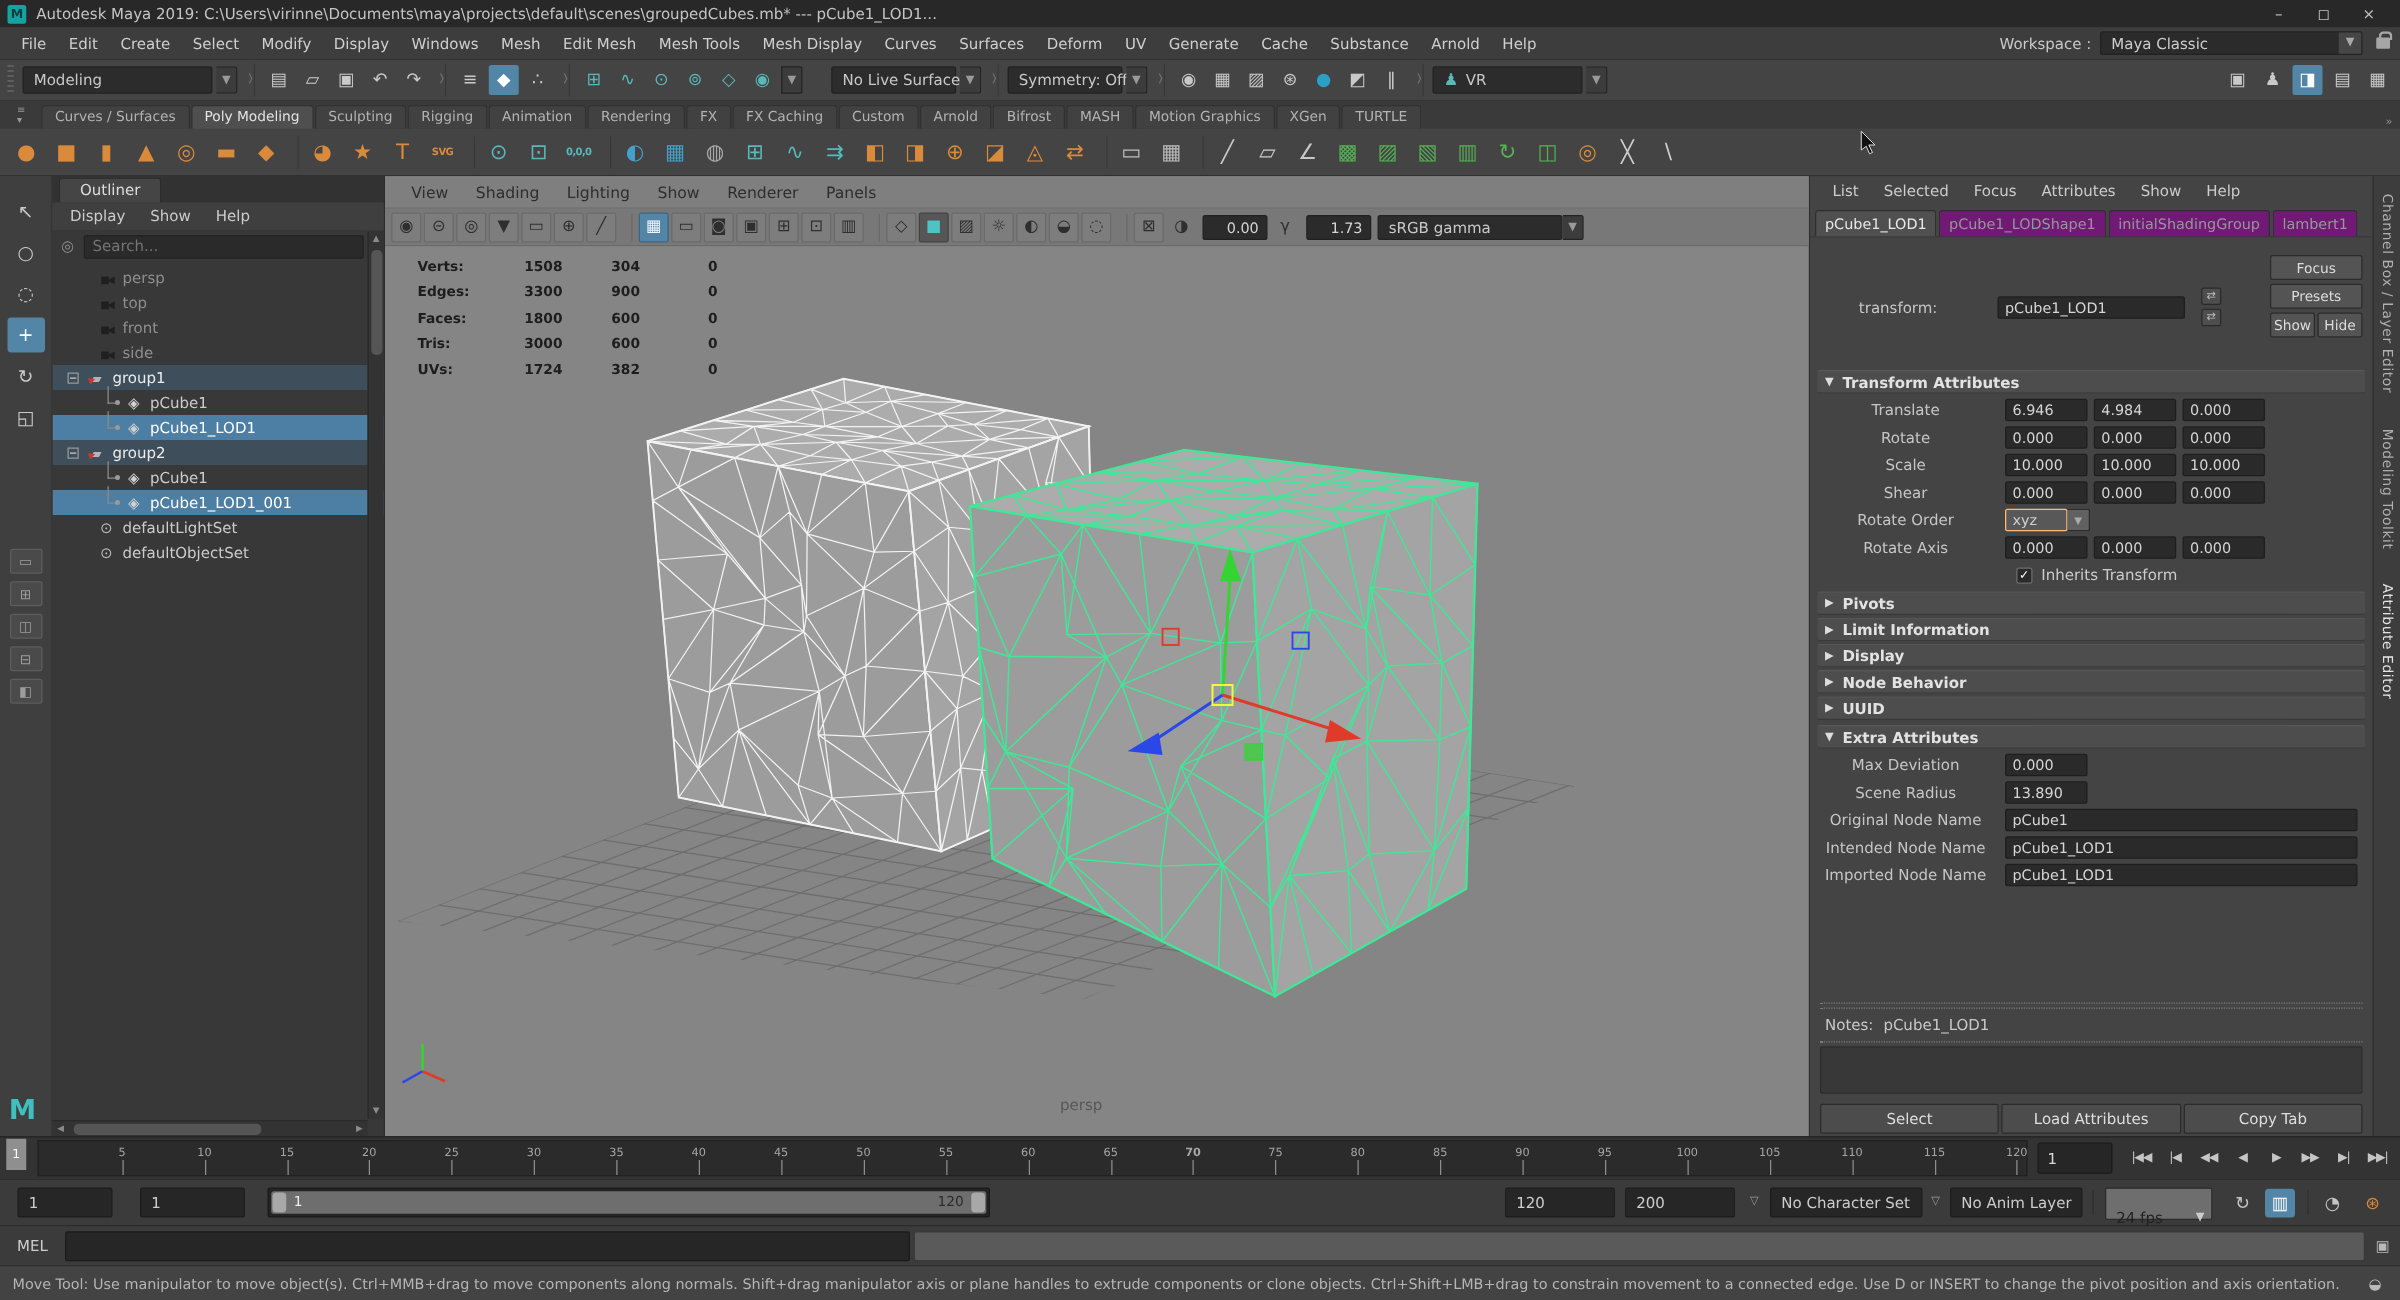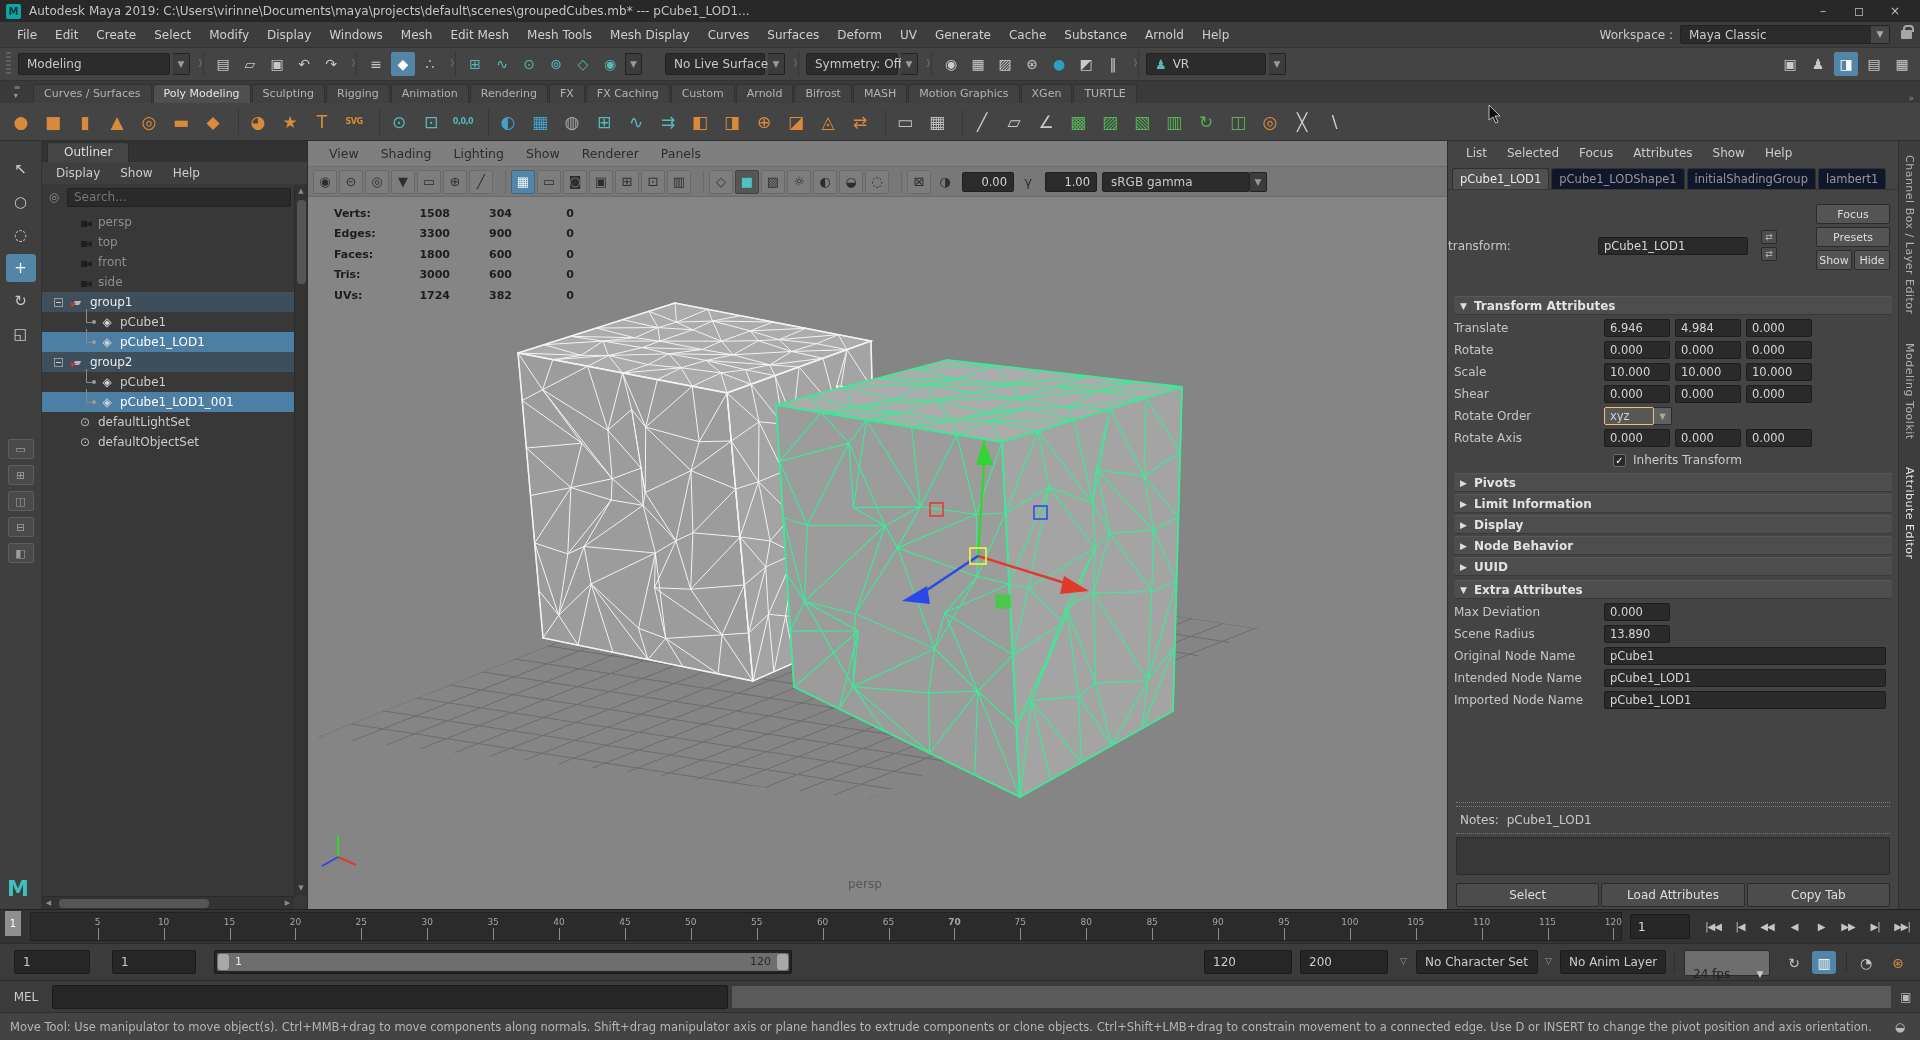--- a/index.html
+++ b/index.html
@@ -104,25 +104,25 @@
 .hud{position:absolute;top:62px;left:26px}
 .hud-row{display:flex;height:20.5px;align-items:center;color:#1d1d1d;font-weight:bold;font-size:11px}
 .hud-l{width:54px}
 .hud-v{width:62px;text-align:right}
 .persp-label{position:absolute;left:540px;top:736px;color:#575757;font-size:12px}
 
 #attreditor{width:451px;background:#444;border-left:1px solid #2d2d2d;display:flex;flex-direction:column}
 .ae-menus{height:24px;display:flex;align-items:center;padding-left:8px}
 .ae-menu{padding:0 10px;font-size:12px;color:#ccc}
 .ae-tabs{height:25px;display:flex;align-items:flex-end;padding-left:4px;gap:2px;border-bottom:1px solid #383838}
-.ae-tab{height:21px;line-height:20px;padding:0 7px;background:#0f172a;color:#979797;font-size:11.5px;border:1px solid #2f2f2f;border-bottom:none;border-radius:3px 3px 0 0;white-space:nowrap;overflow:hidden;max-width:150px}
+.ae-tab{height:21px;line-height:20px;padding:0 7px;background:#701a75;color:#979797;font-size:11.5px;border:1px solid #2f2f2f;border-bottom:none;border-radius:3px 3px 0 0;white-space:nowrap;overflow:hidden;max-width:150px}
 .ae-tab.state-active{background:#505050;color:#e8e8e8}
 .ae-head{height:100px;position:relative}
 .trrow{position:absolute;top:40px;left:0;display:flex;align-items:center}
-.ae-label{width:150px;text-align:left;padding-right:9px;color:#c6c6c6;font-size:12px;white-space:nowrap}
+.ae-label{width:150px;text-align:center;padding-right:9px;color:#c6c6c6;font-size:12px;white-space:nowrap}
 .ae-field{width:66px;height:18px;background:#2a2a2a;border:1px solid #1e1e1e;border-radius:2px;margin-right:5px;line-height:17px;padding:0 5px;color:#d6d6d6;font-size:11.5px;white-space:nowrap}
 .tr-field{width:150px}
 .swapcol{display:flex;flex-direction:column;gap:3px;margin-left:8px}
 .swapbtn{width:16px;height:14px;border:1px solid #2a2a2a;background:#4e4e4e;color:#bbb;font-size:9px;text-align:center;line-height:13px;border-radius:2px}
 .ae-btncol{position:absolute;right:8px;top:14px;width:74px;display:flex;flex-direction:column;gap:3px}
 .ae-btn{height:20px;background:#545454;border:1px solid #2b2b2b;border-radius:2px;color:#ddd;font-size:11px;display:flex;align-items:center;justify-content:center}
 .showhide{display:flex;gap:2px}
 .showhide .ae-btn{flex:1}
 .ae-scroll{flex:1;display:flex;flex-direction:column;padding:4px 6px 0 6px;overflow:hidden}
 .ae-section{height:19px;background:#4d4d4d;border-radius:2px;margin:2px 0;display:flex;align-items:center;padding-left:6px;gap:7px;font-weight:bold;color:#e2e2e2;font-size:12px;border-top:1px solid #585858;border-bottom:1px solid #393939;flex:none}
@@ -717,21 +717,21 @@
             <i>⊠</i>
           </span>
         </span>
       <span class="vicon" style="border:none;background:none">
           <i>◑</i>
         </span>
       <span class="vfield" style="width:52px;text-align:right">0.00</span>
       <span class="vicon" style="border:none;background:none">
           <i>γ</i>
         </span>
-      <span class="vfield" style="width:52px;text-align:right">1.00</span>
+      <span class="vfield" style="width:52px;text-align:right">1.73</span>
       <span class="vdd">
         <span class="dd-field" style="width:148px">sRGB gamma</span>
         <span class="dd-arrowbox" style="height:20px;line-height:18px">▼</span>
       </span>
     </div>
     <svg id="vp3d" width="1137" height="712" viewBox="0 0 1137 712">
         <rect x="0" y="0" width="1137" height="712" fill="#858585"></rect>
         <defs>
           <clipPath id="gclip">
             <polygon points="10,540 470,358 952,432 560,602"></polygon>

